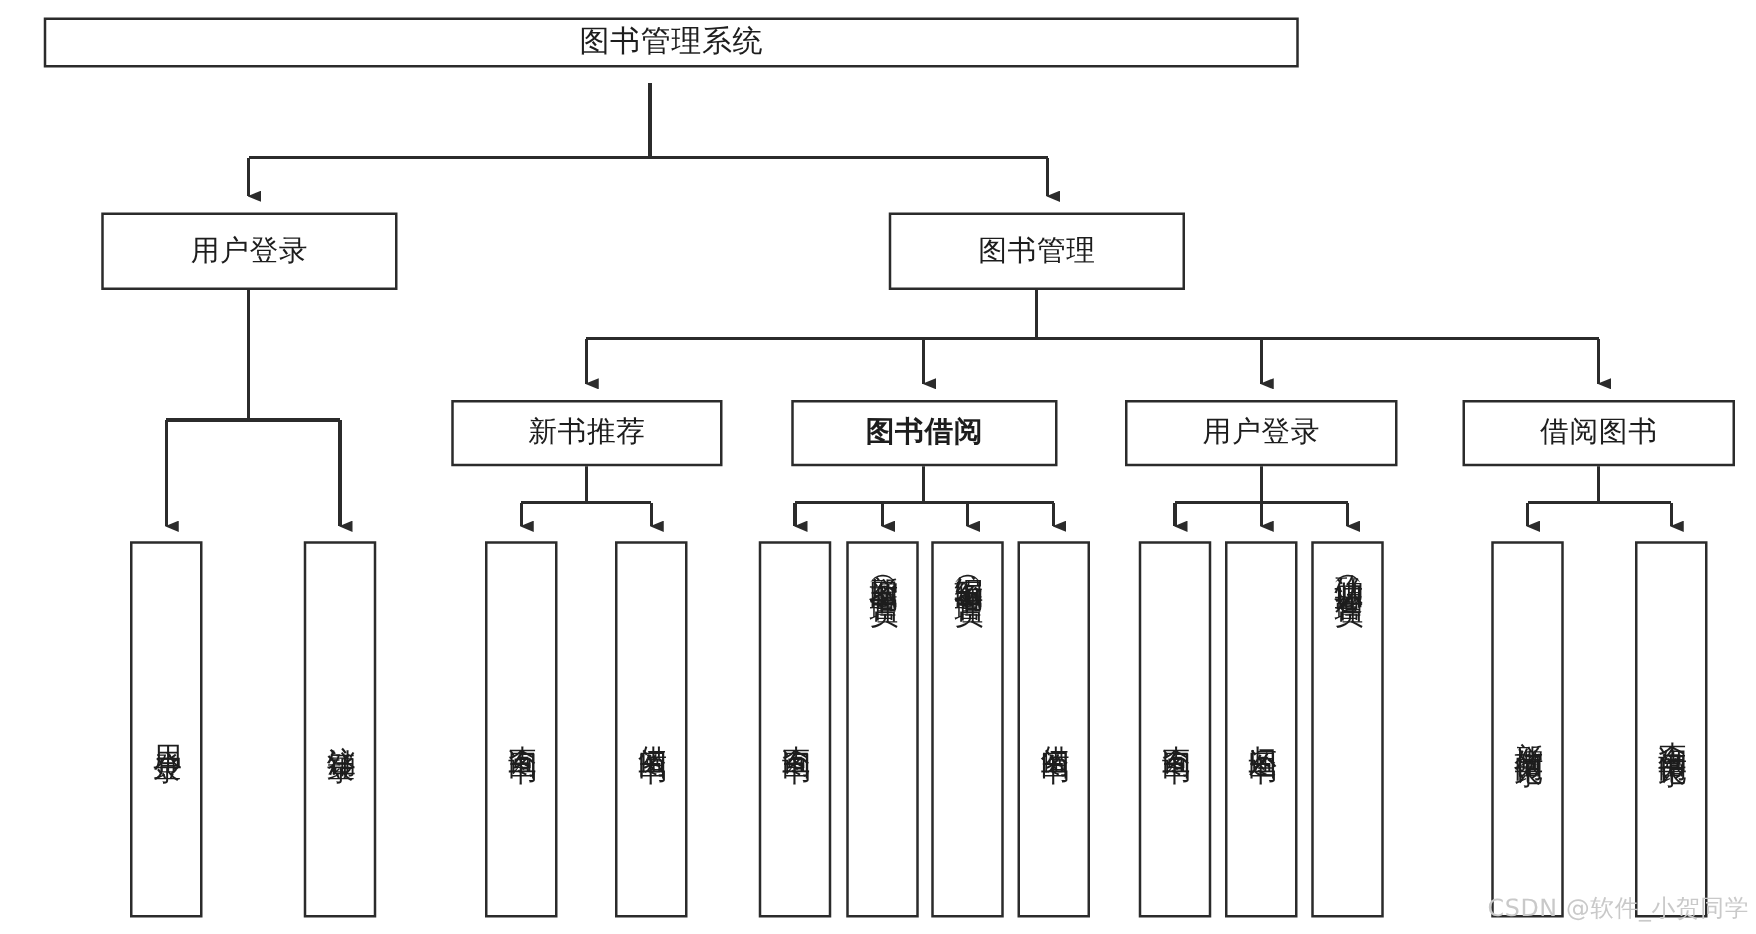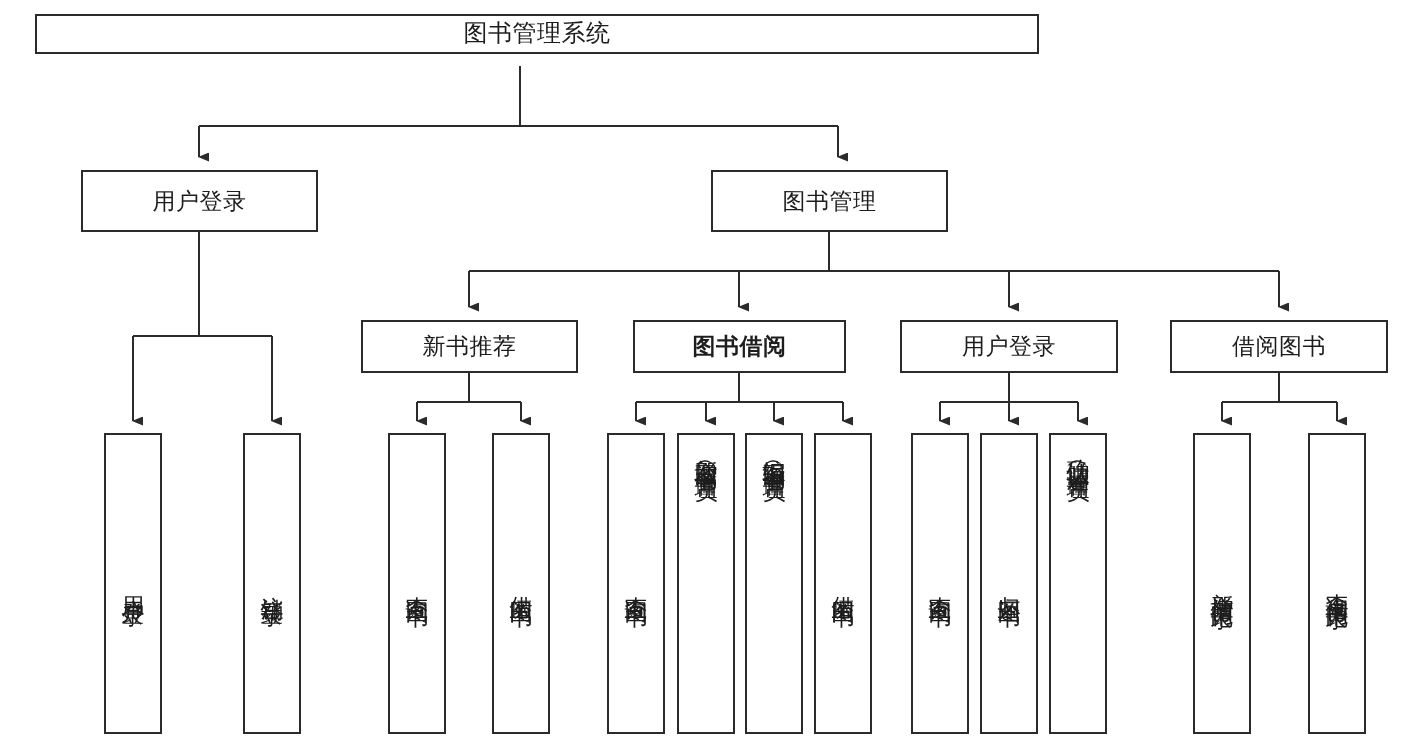--- a/index.html
+++ b/index.html
@@ -193,14 +193,15 @@
     <span class="node-label">确认归还（管理员）</span>
   </div>
 
   <div class="node v centered" style="left:1193px; top:433px; width:58px; height:301px;">
     <span class="node-label">新增借阅记录</span>
   </div>
   <div class="node v centered" style="left:1308px; top:433px; width:58px; height:301px;">
     <span class="node-label">查询借阅记录</span>
   </div>
 
+  <div class="watermark" style="left:1190px; top:714px;">CSDN @软件_小贺同学</div>
 
 </div>
 
 </body></html>

